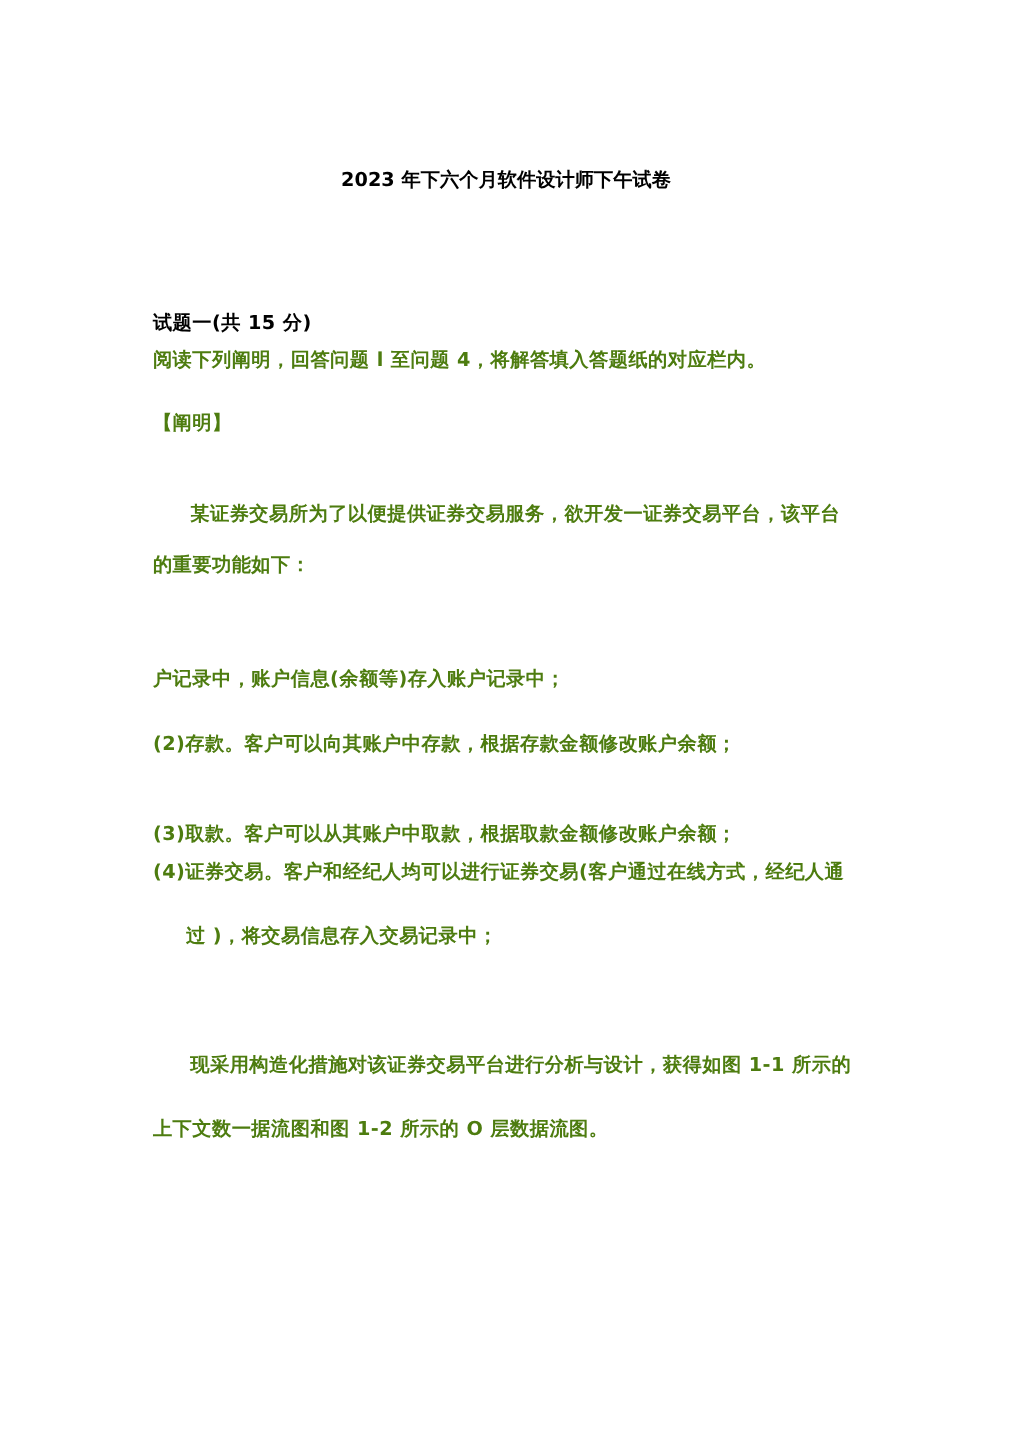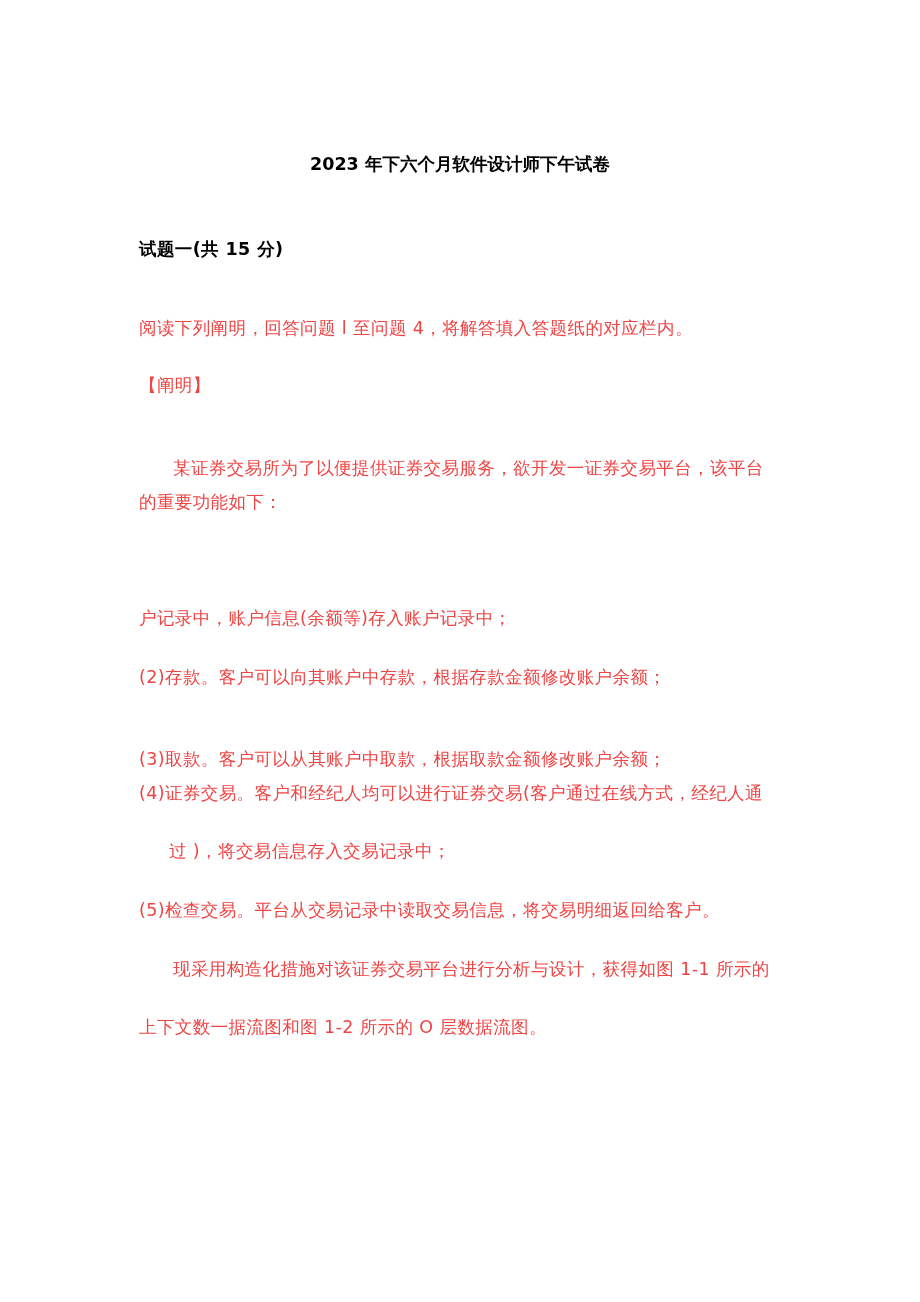--- a/index.html
+++ b/index.html
@@ -23,68 +23,69 @@
       height: 1302px;
       background: #ffffff;
     }
     .line {
       position: absolute;
       left: 139px;
       white-space: nowrap;
       font-size: 17.5px;
       line-height: 24px;
       letter-spacing: 0.4px;
-      color: #ef4444;
+      color: #4d7c0f;
+      font-weight: bold;
     }
     .title {
       position: absolute;
       left: 0;
       width: 920px;
       text-align: center;
       top: 152px;
       font-size: 17.5px;
       font-weight: bold;
       line-height: 24px;
       color: #000000;
     }
     .heading {
       font-weight: bold;
       color: #000000;
+      margin-top: 45px;
     }
     .indent {
       left: 173px;
     }
   </style>
 </head>
 <body>
 
 <div class="page">
 
   <div class="title">2023 年下六个月软件设计师下午试卷</div>
 
   <div class="line heading" style="top:237px;">试题一(共 15 分)</div>
 
   <div class="line" style="top:316px;">阅读下列阐明，回答问题 l 至问题 4，将解答填入答题纸的对应栏内。</div>
 
   <div class="line" style="top:373px;">【阐明】</div>
 
   <div class="line indent" style="top:456px;">某证券交易所为了以便提供证券交易服务，欲开发一证券交易平台，该平台</div>
 
-  <div class="line" style="top:490px;">的重要功能如下：</div>
+  <div class="line" style="top:502px;">的重要功能如下：</div>
 
 
   <div class="line" style="top:606px;">户记录中，账户信息(余额等)存入账户记录中；</div>
 
   <div class="line" style="top:665px;">(2)存款。客户可以向其账户中存款，根据存款金额修改账户余额；</div>
 
   <div class="line" style="top:723px;margin-top:24px;">(3)取款。客户可以从其账户中取款，根据取款金额修改账户余额；</div>
 
   <div class="line" style="top:781px;">(4)证券交易。客户和经纪人均可以进行证券交易(客户通过在线方式，经纪人通</div>
 
   <div class="line" style="top:839px;margin-left:30px;">过      )，将交易信息存入交易记录中；</div>
 
-  <div class="line" style="top:898px;">(5)检查交易。平台从交易记录中读取交易信息，将交易明细返回给客户。</div>
 
   <div class="line indent" style="top:957px;text-align:center;">现采用构造化措施对该证券交易平台进行分析与设计，获得如图 1-1 所示的</div>
 
   <div class="line" style="top:1015px;">上下文数一据流图和图 1-2 所示的 O 层数据流图。</div>
 
 </div>
 
 </body></html>

